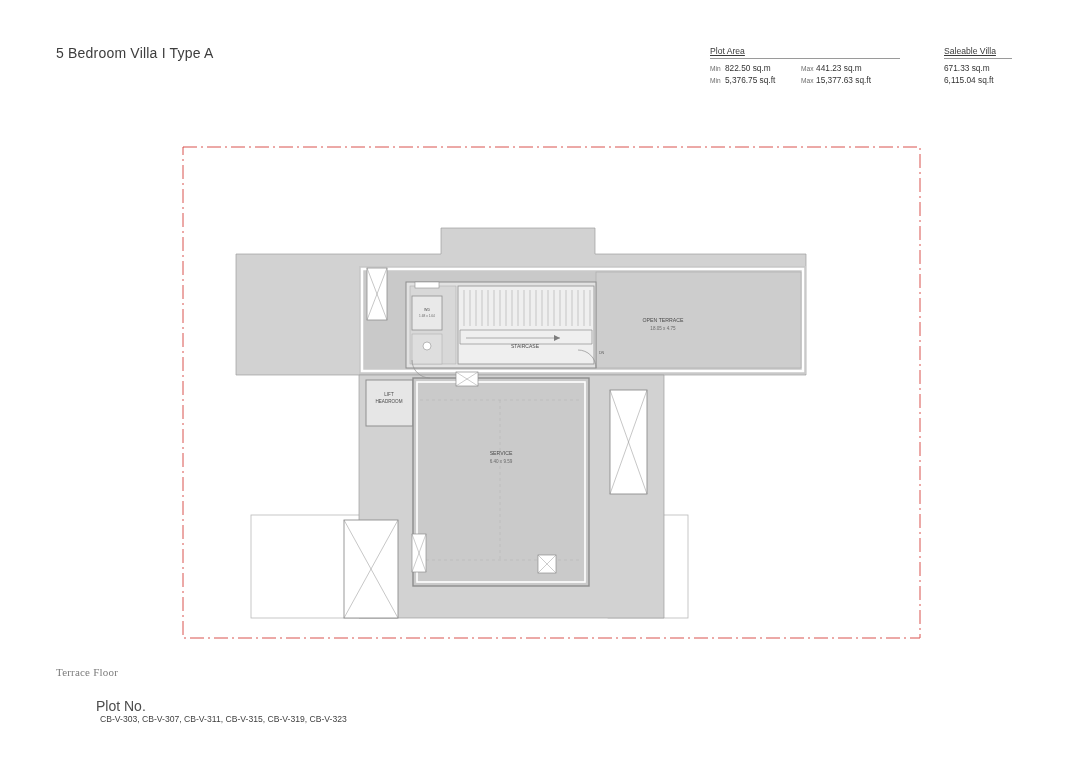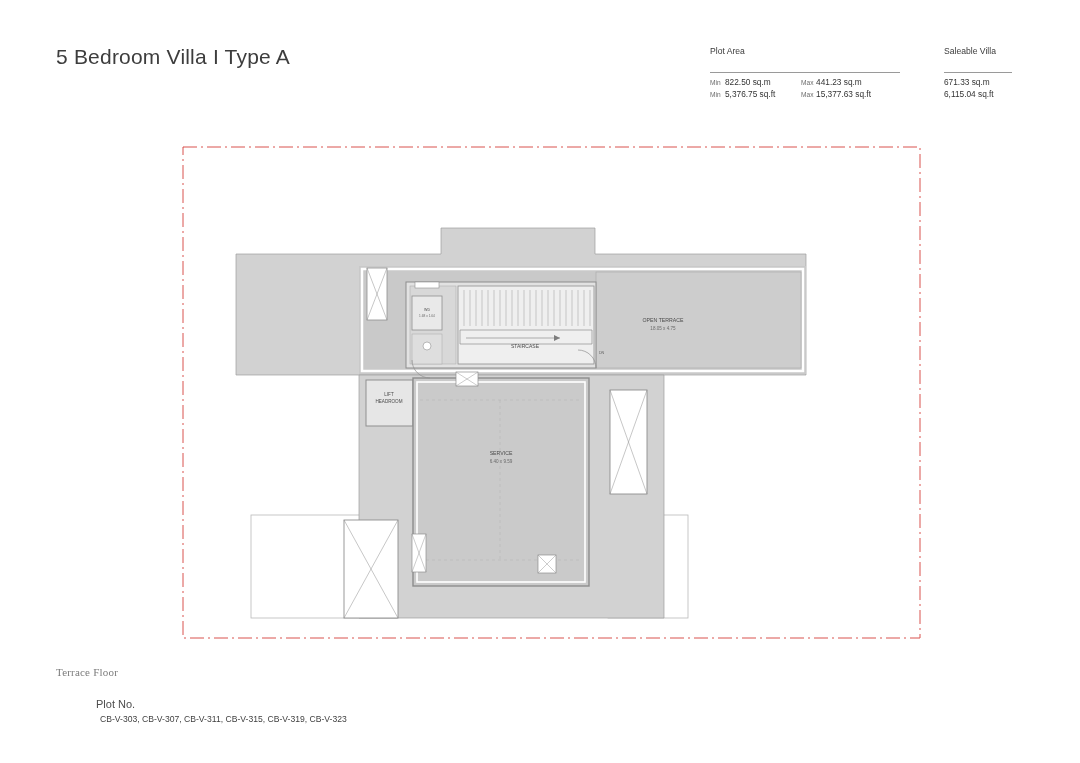--- a/index.html
+++ b/index.html
@@ -14,38 +14,39 @@
     font-family: "Liberation Sans", sans-serif;
     color: #4a4a4a;
     overflow: hidden;
   }
 
   
   .title {
     position: absolute;
     left: 56px;
     top: 45px;
-    font-size: 21px;
+    font-size: 14px;
     letter-spacing: 0.2px;
     color: #3d3d3d;
     white-space: nowrap;
     text-align: center;
   }
 
   .spec-block {
     position: absolute;
     font-size: 8.2px;
     color: #444;
   }
   .spec-head {
     font-size: 8.6px;
     color: #3a3a3a;
-    padding-bottom: 16px;
+    padding-bottom: 2px;
     border-bottom: 1px solid #9a9a9a;
     display: block;
+    text-decoration: underline;
   }
   .spec-rows {
     margin-top: 4px;
   }
   .spec-row {
     display: flex;
     align-items: baseline;
     line-height: 11.5px;
     white-space: nowrap;
   }
@@ -73,21 +74,21 @@
     top: 666px;
     font-size: 11px;
     color: #7b7b7b;
     letter-spacing: 0.2px;
     font-family: Liberation Serif, serif;
   }
   .plot-no-label {
     position: absolute;
     left: 56px;
     top: 698px;
-    font-size: 11px;
+    font-size: 14px;
     color: #4d4d4d;
     padding-left: 40px;
   }
   .plot-no-list {
     position: absolute;
     left: 56px;
     top: 714px;
     font-size: 8.6px;
     color: #3f3f3f;
     margin-left: 44px;

